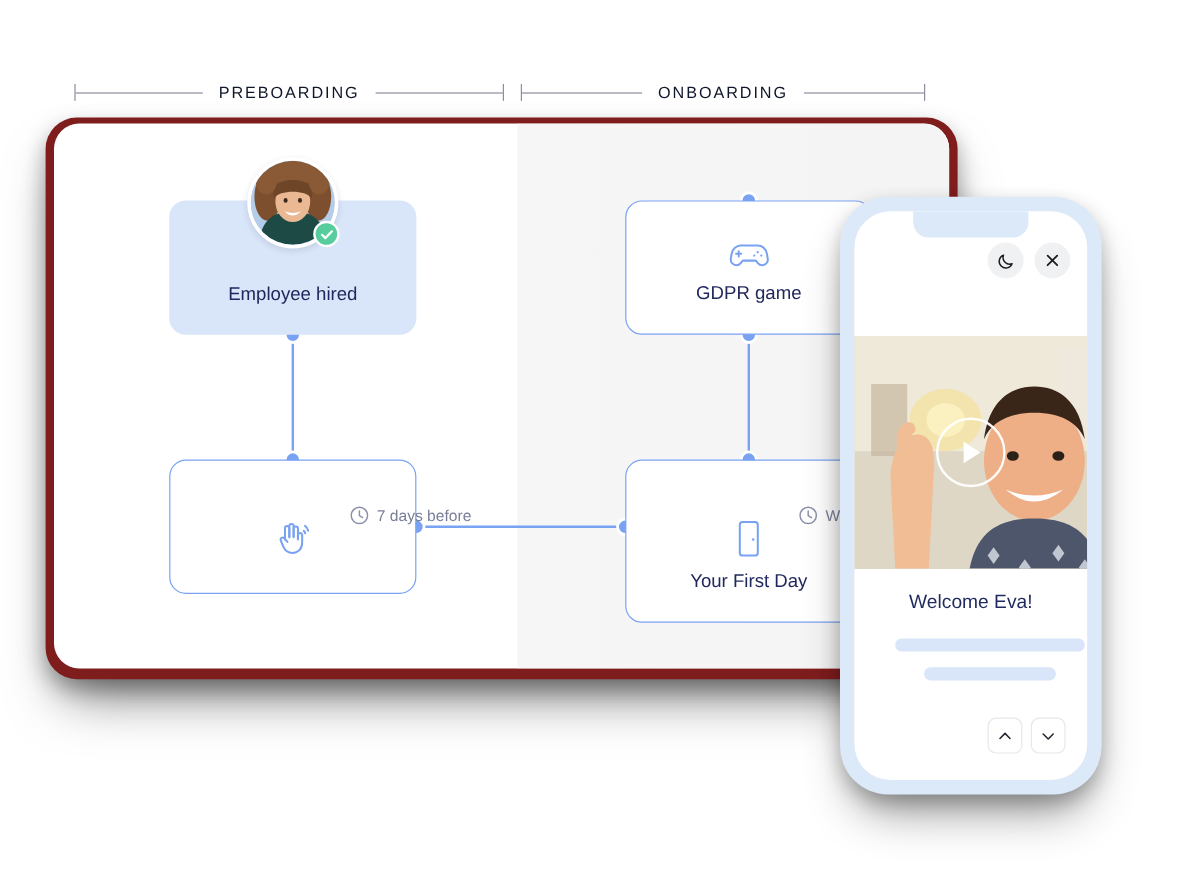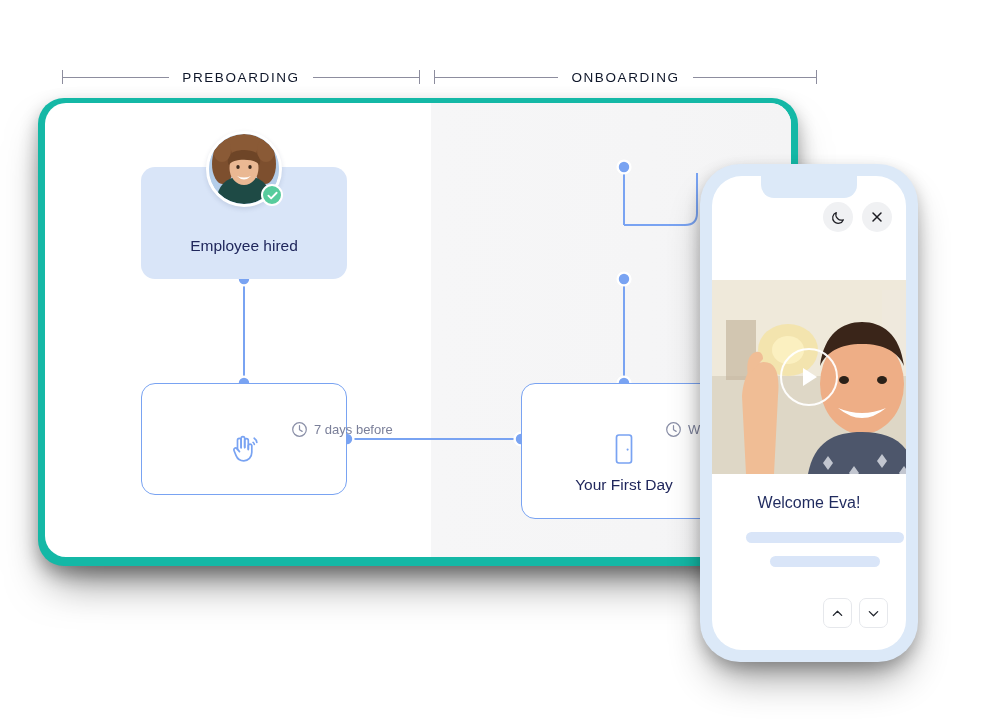--- a/index.html
+++ b/index.html
@@ -17,26 +17,26 @@
     display: flex; align-items: center; color: #9a9aab;
     font-size: 13.5px; letter-spacing: 1.6px; font-weight: 400;
   }
   .bracket .tick {
     width: 1px; height: 14px; background: #8d8d9e; flex: 0 0 auto;
     align-self: flex-start; margin-top: 8px;
   }
   .bracket .rule { height: 1px; background: #8d8d9e; flex: 1 1 auto; margin-top: 1px; }
   .bracket .lbl { padding: 0 13px; white-space: nowrap; color: #0f172a; }
   #bracket-pre { left: 62px; width: 358px; }
-  #bracket-on  { left: 434px; width: 383px; }
+  #bracket-on  { left: 434px; width: 337px; }
 
   
   #laptop {
     position: absolute; left: 38px; top: 98px; width: 760px; height: 468px;
-    background: #14b8a6; border-radius: 26px;
+    background: #7f1d1d; border-radius: 26px;
     box-shadow: 0 26px 44px -14px rgba(0,0,0,.55), 0 8px 18px rgba(0,0,0,.30);
   }
   #laptop-screen {
     position: absolute; left: 7px; top: 5px; right: 7px; bottom: 9px;
     background: #ffffff; border-radius: 21px; overflow: hidden;
   }
   #stage-split {
     position: absolute; left: 386px; top: 0; right: 0; bottom: 0;
     background: linear-gradient(to right, #f6f6f7 0%, #f5f5f6 60%, #f4f4f5 100%);
   }
@@ -216,20 +216,32 @@
             <path d="M10.5 18.5V9.2a1.8 1.8 0 013.6 0v7.6"></path>
             <path d="M14.1 16.3V7.4a1.8 1.8 0 013.6 0v8.9"></path>
             <path d="M17.7 16.6V9.5a1.8 1.8 0 013.6 0v8.6"></path>
             <path d="M21.3 18.6v-4.1a1.8 1.8 0 013.5 0v6.8c0 5.1-3.5 8.5-8 8.5-4.3 0-6.6-2.5-7.7-5.2l-2.1-5.1a1.8 1.8 0 013-1.9l2.5 3"></path>
             <path d="M27.2 7.2c1.4 1 2.3 2.4 2.6 4.1"></path>
             <path d="M26.1 11.4c.7.5 1.1 1.2 1.2 2"></path>
           </svg>
         </div>
       </div>
 
+      <div class="card outline" id="card-gdpr">
+        <div class="card-icon">
+          <svg width="38" height="28" viewBox="0 0 38 28" fill="none" stroke="#79a3f2" stroke-width="1.7" stroke-linecap="round" stroke-linejoin="round">
+            <path d="M11.5 6.5h15c3.6 0 6.8 2.8 7.5 6.6l.8 4.4c.5 2.9-1.7 5.5-4.6 5.5-1.4 0-2.8-.7-3.7-1.8l-1.6-2h-11l-1.6 2c-.9 1.1-2.2 1.8-3.7 1.8-2.9 0-5.1-2.6-4.6-5.5l.8-4.4c.7-3.8 3.9-6.6 7.5-6.6z"></path>
+            <path d="M10.6 11.4v4.3M8.4 13.5h4.3"></path>
+            <circle cx="26.4" cy="12.2" r=".95" fill="#79a3f2" stroke="none"></circle>
+            <circle cx="29.4" cy="15" r=".95" fill="#79a3f2" stroke="none"></circle>
+            <circle cx="23.6" cy="15" r=".95" fill="#79a3f2" stroke="none"></circle>
+          </svg>
+        </div>
+        <div class="title">GDPR game</div>
+      </div>
 
       <div class="card outline" id="card-firstday">
         <div class="card-icon">
           <svg width="24" height="34" viewBox="0 0 24 34" fill="none" stroke="#79a3f2" stroke-width="1.7" stroke-linecap="round" stroke-linejoin="round">
             <rect x="4.5" y="3" width="15" height="28" rx="2.4"></rect>
             <circle cx="15.6" cy="17.6" r="1.05" fill="#79a3f2" stroke="none"></circle>
           </svg>
         </div>
         <div class="title">Your First Day</div>
       </div>

